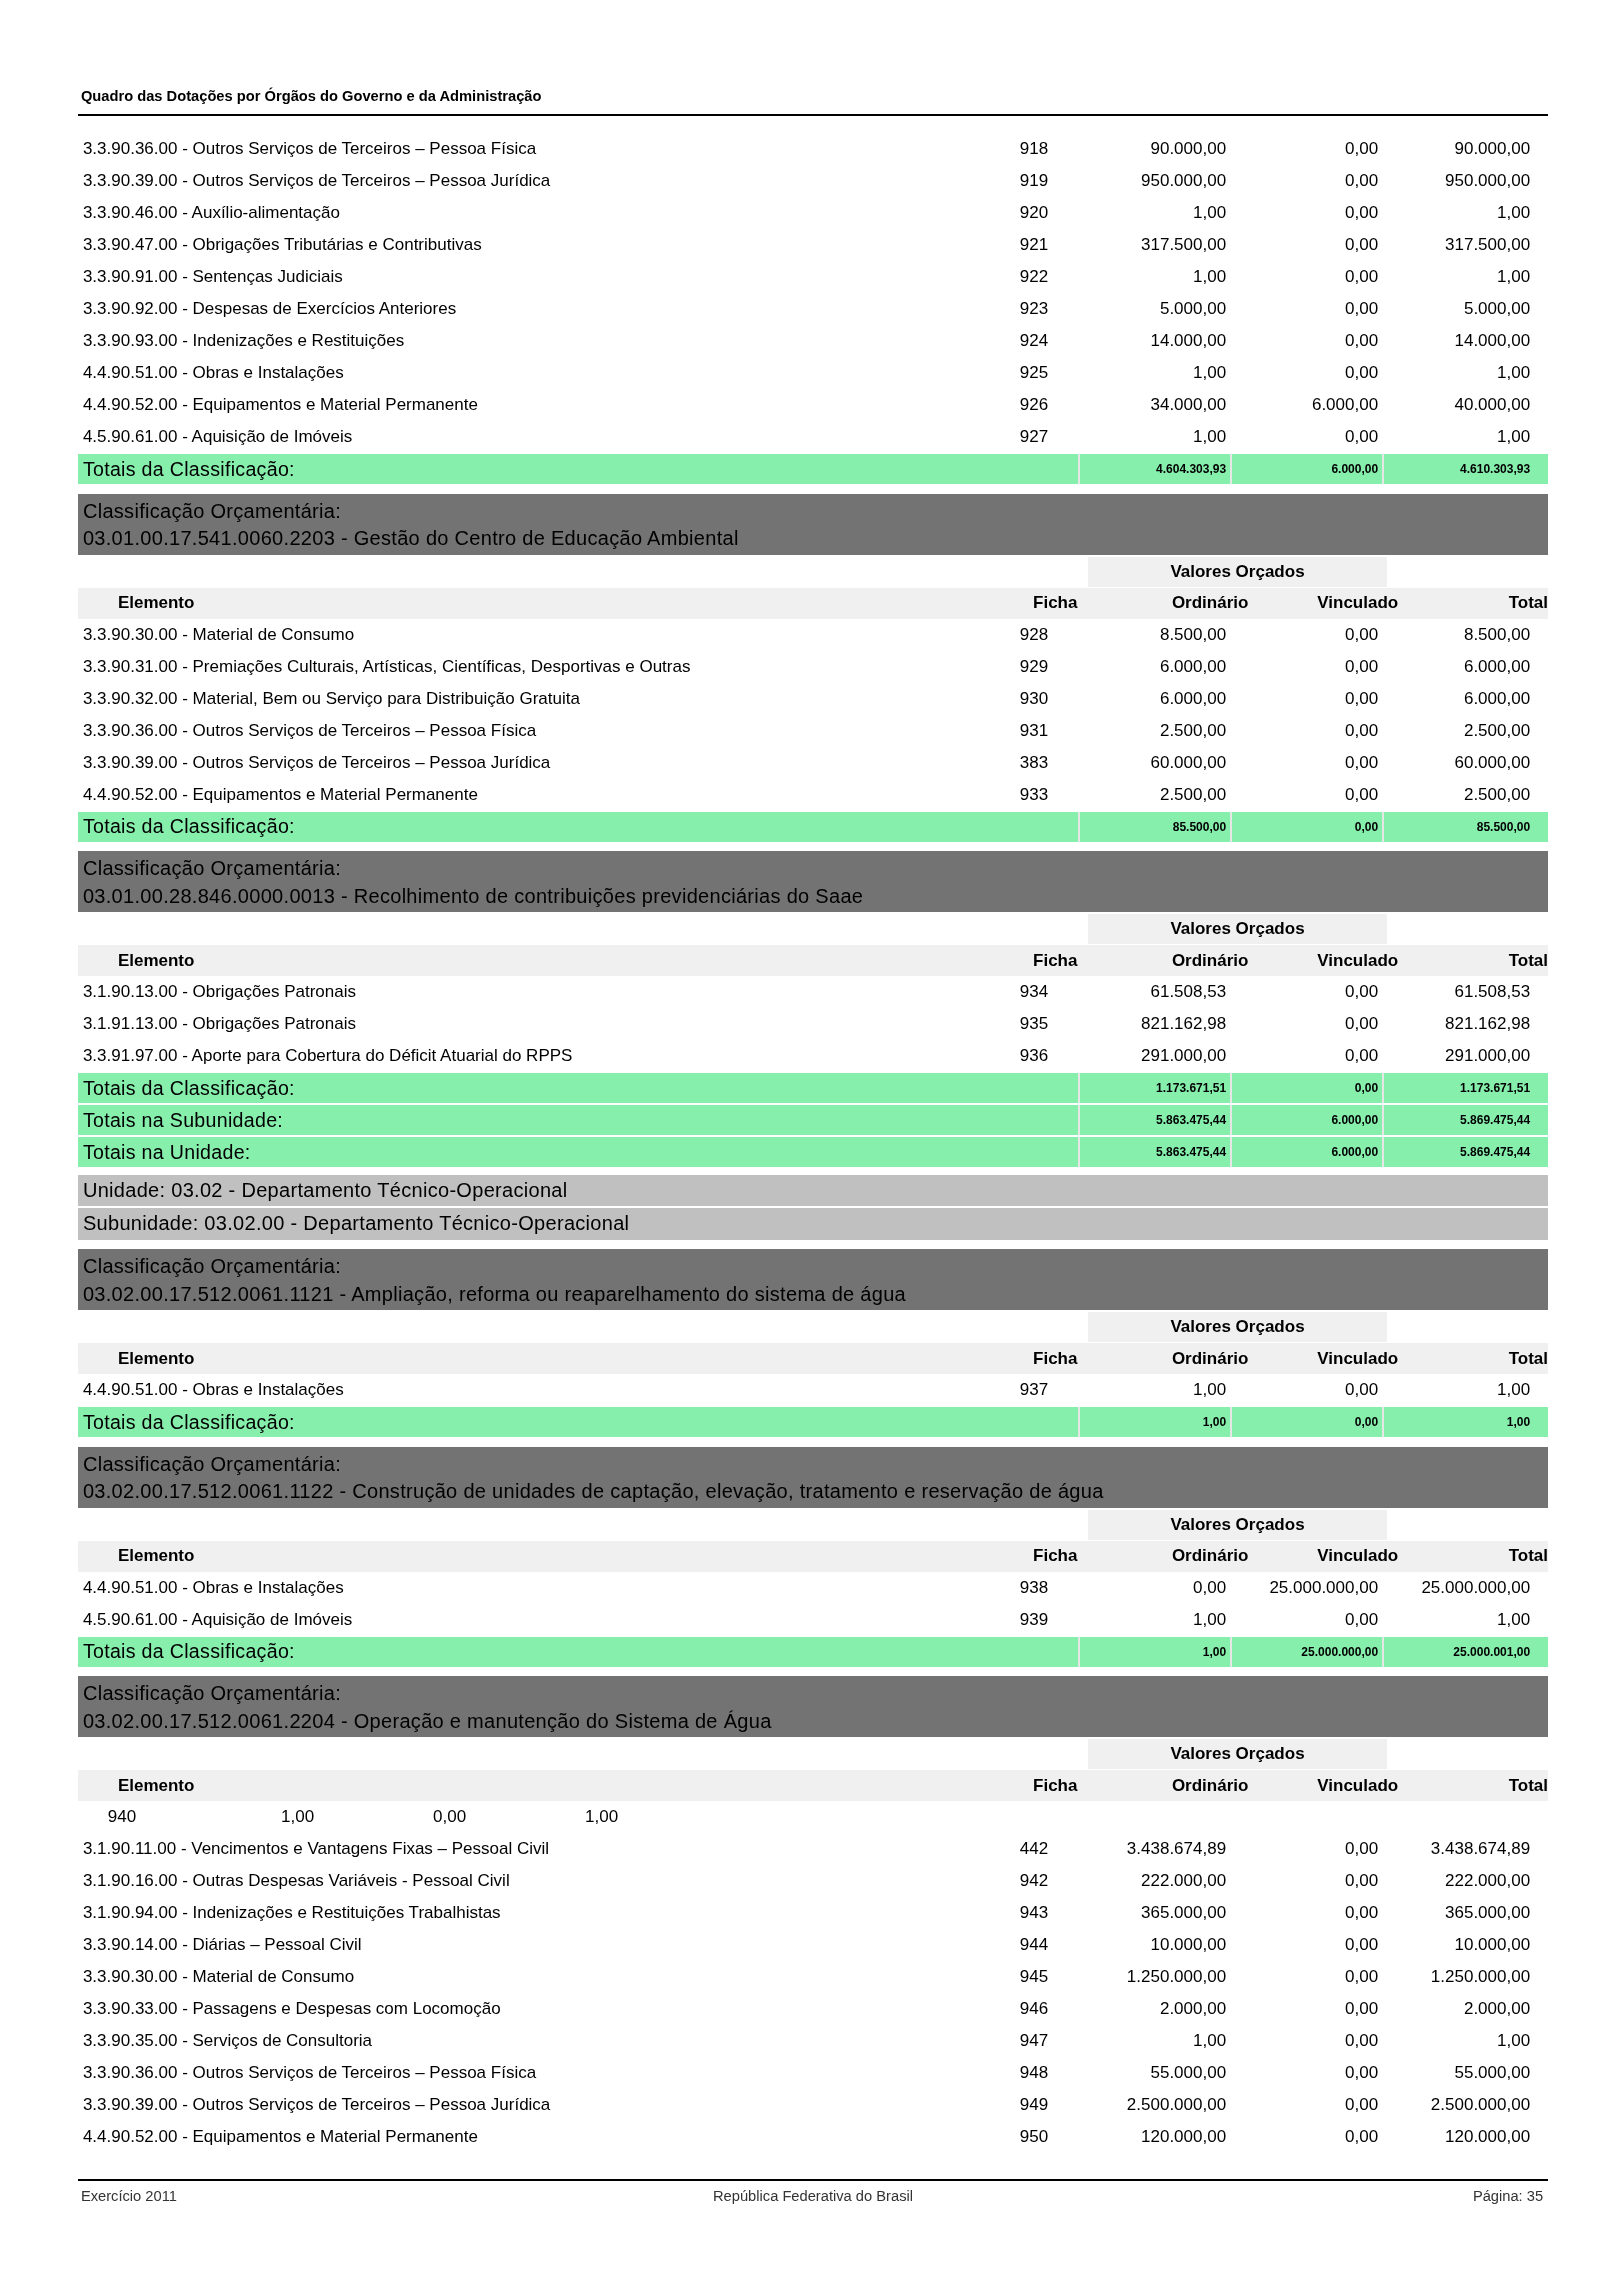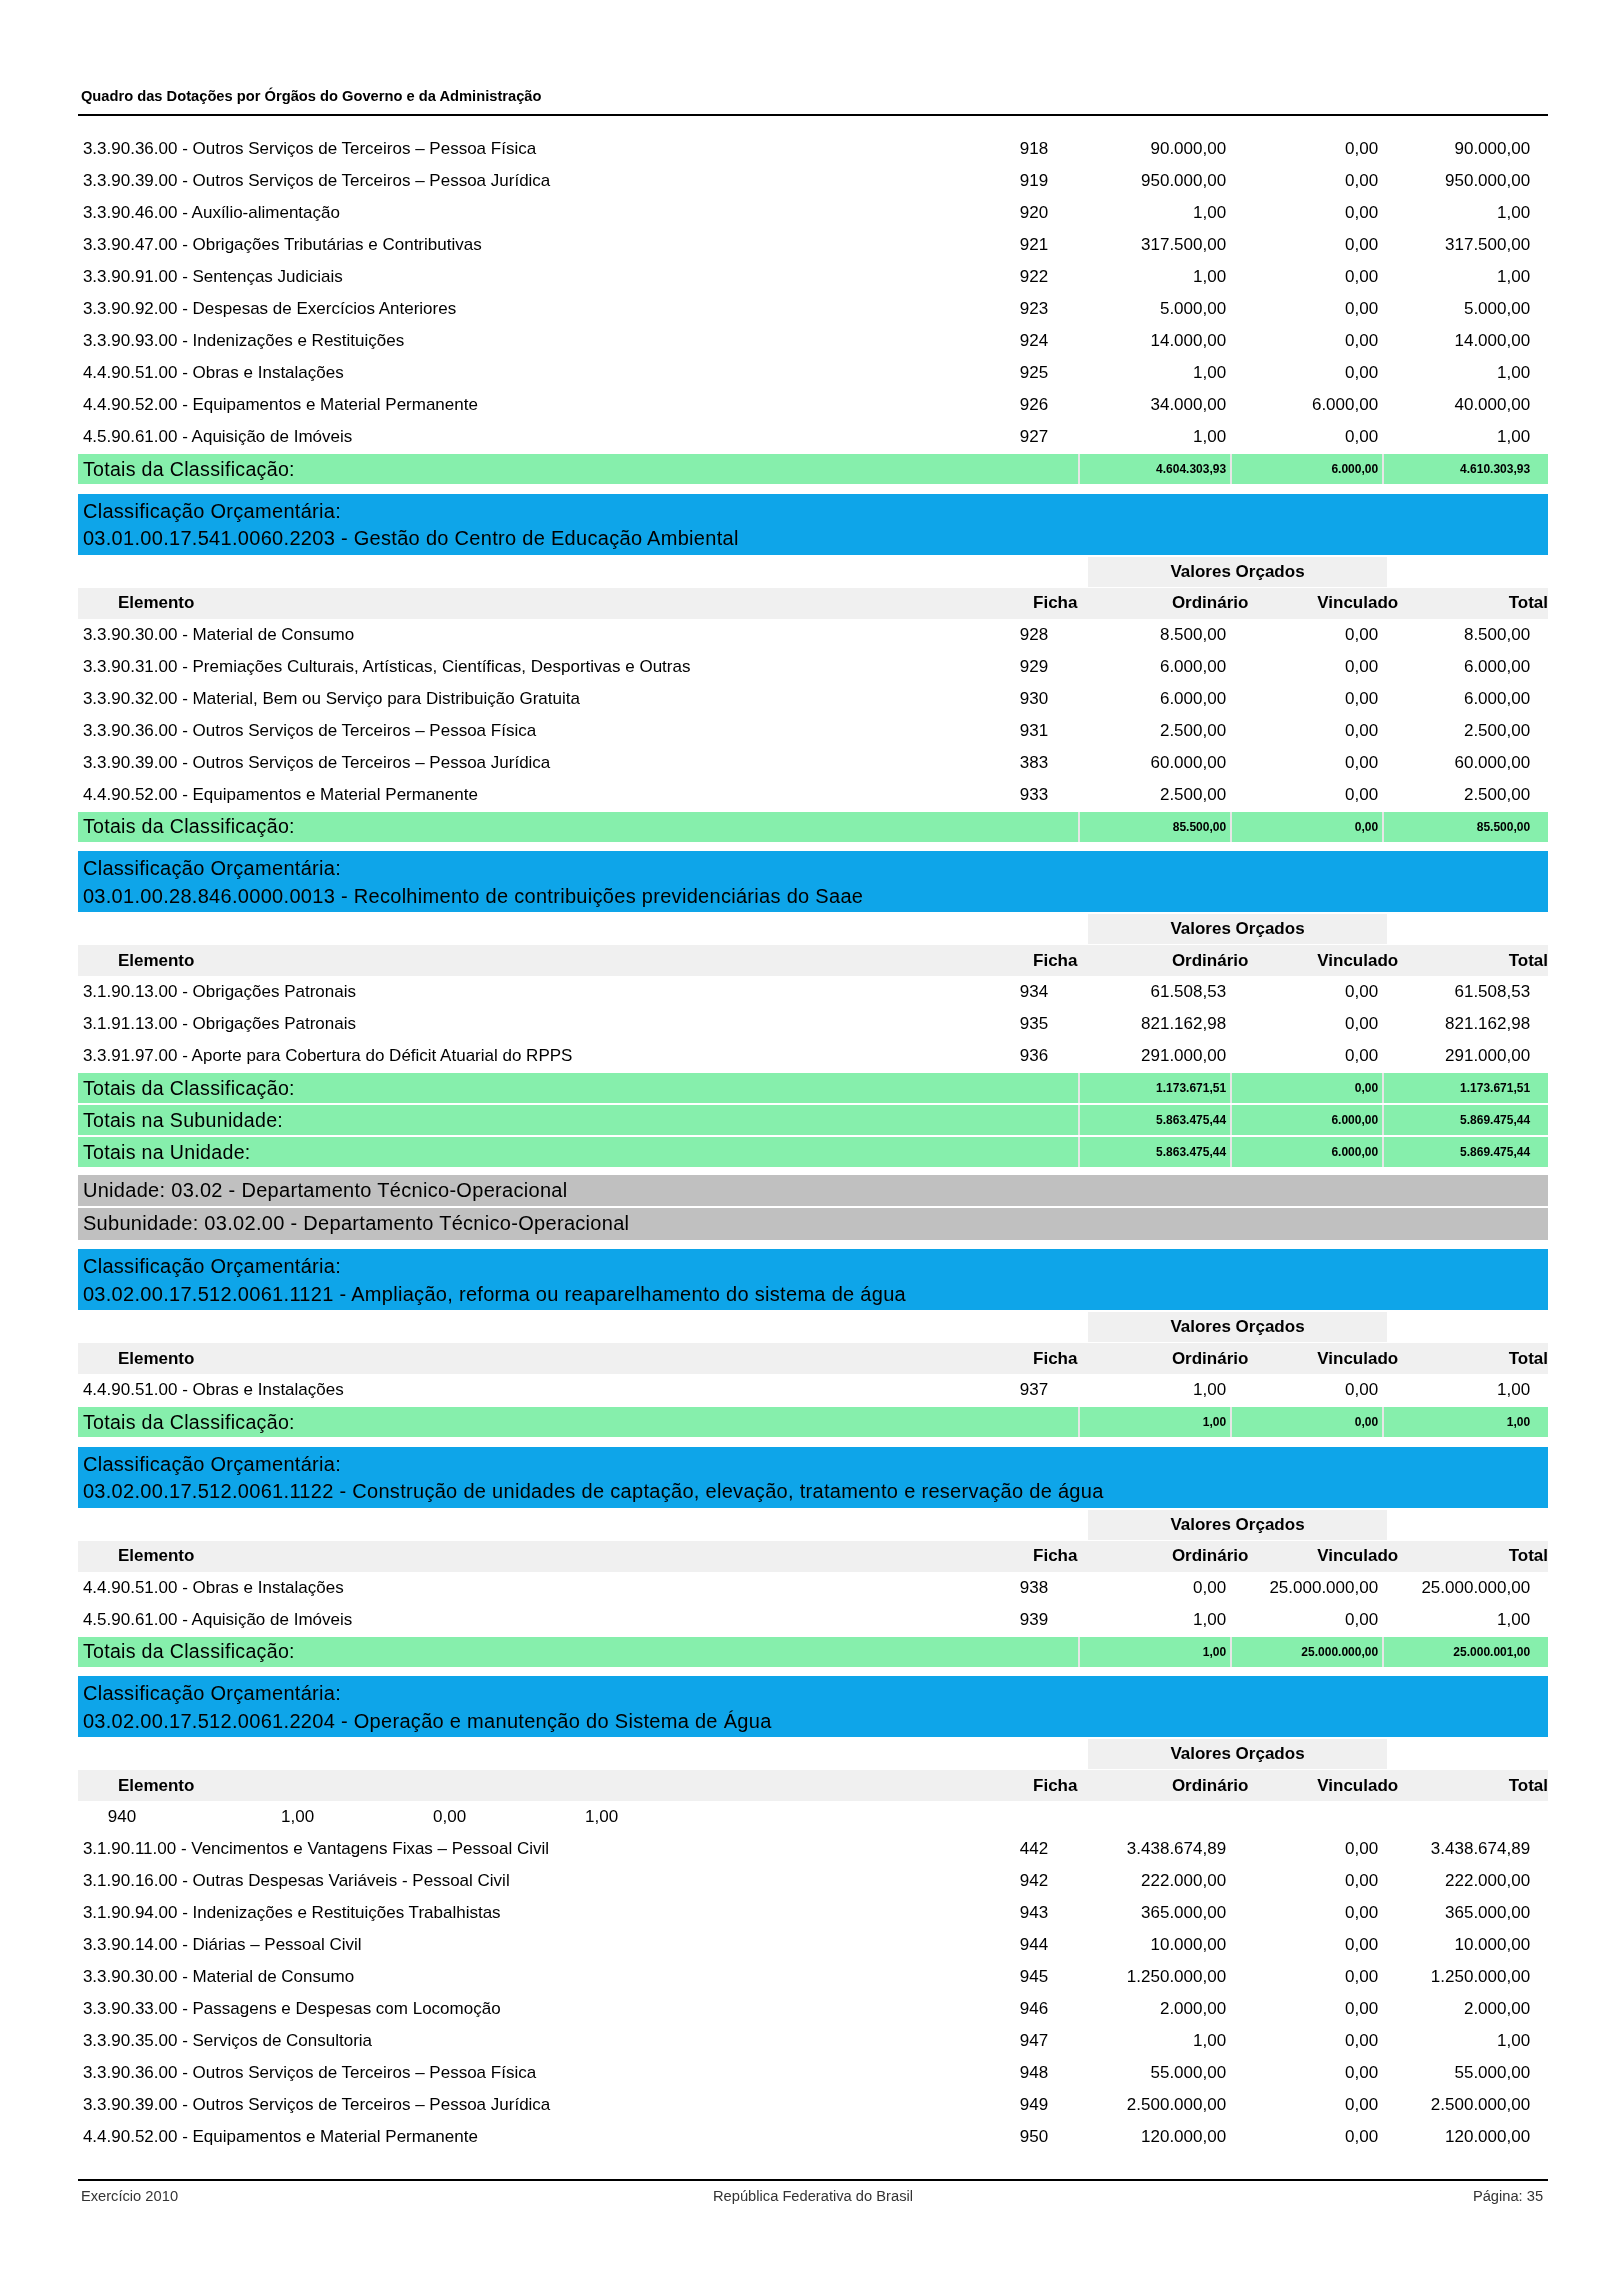--- a/index.html
+++ b/index.html
@@ -10,21 +10,21 @@
   .content { position: absolute; top: 133px; left: 0; width: 1470px; }
   .row { display: flex; height: 32px; align-items: center; font-size: 17px; }
   .c-el { width: 912px; padding-left: 4.9px; box-sizing: border-box; white-space: nowrap; }
   .c-fi { width: 88px; text-align: center; }
   .c-or { width: 152px; text-align: right; padding-right: 3.9px; box-sizing: border-box; }
   .c-vi { width: 152px; text-align: right; padding-right: 3.9px; box-sizing: border-box; }
   .c-to { width: 152px; text-align: right; padding-right: 3.9px; box-sizing: border-box; }
   .tot { background: #86efac; height: 30px; margin: 1px 0 2px 0; font-weight: bold; align-items: center; }
   .tot .c-el { font-size: 19.6px; font-weight: normal; width: 1000px; letter-spacing: 0.3px; }
   .tot .c-or, .tot .c-vi, .tot .c-to { border-left: 2px solid #e6e6e6; height: 30px; line-height: 30px; font-size: 12px; }
-  .cls { background: #0ea5e9; padding: 3.9px 4.9px 2px 4.9px; margin-top: 9.8px; font-size: 20px; line-height: 27.4px; letter-spacing: 0.3px; }
+  .cls { background: #737373; padding: 3.9px 4.9px 2px 4.9px; margin-top: 9.8px; font-size: 20px; line-height: 27.4px; letter-spacing: 0.3px; }
   .unit { background: #c0c0c0; padding: 2px 4.9px; margin-top: 5.9px; font-size: 20px; line-height: 27.4px; letter-spacing: 0.3px; }
   .vo { display: flex; height: 30px; align-items: center; margin-top: 2px; font-size: 17px; font-weight: bold; }
   .vo .spacer { width: 1010px; }
   .vo .lbl { width: 299px; background: #f0f0f0; height: 30px; line-height: 30px; text-align: center; }
   .hdr { display: flex; height: 31px; align-items: center; background: #f0f0f0; font-weight: bold; font-size: 17px; margin-top: 1px; padding-left: 35px; }
   .hdr .c-or, .hdr .c-vi, .hdr .c-to { text-align: right; padding-right: 0; }
   .doc-footer-rule { position: absolute; top: 2179px; left: 0; width: 1470px; height: 2px; background: #000; }
   .doc-footer { position: absolute; top: 2188px; left: 0; width: 1470px; font-size: 14.7px; color: #333; }
   .doc-footer .l { position: absolute; left: 2.9px; }
   .doc-footer .m { position: absolute; left: 0; width: 1470px; text-align: center; }
@@ -403,18 +403,18 @@
           <span class="c-fi">950</span>
           <span class="c-or">120.000,00</span>
           <span class="c-vi">0,00</span>
           <span class="c-to">120.000,00</span>
         </div>
       </div>
   </div>
 
   <div class="doc-footer-rule"></div>
   <div class="doc-footer">
-    <span class="l">Exercício 2010</span>
+    <span class="l">Exercício 2011</span>
     <span class="m">República Federativa do Brasil</span>
     <span class="r">Página: 35</span>
   </div>
 </div>
 
 
 </body></html>

